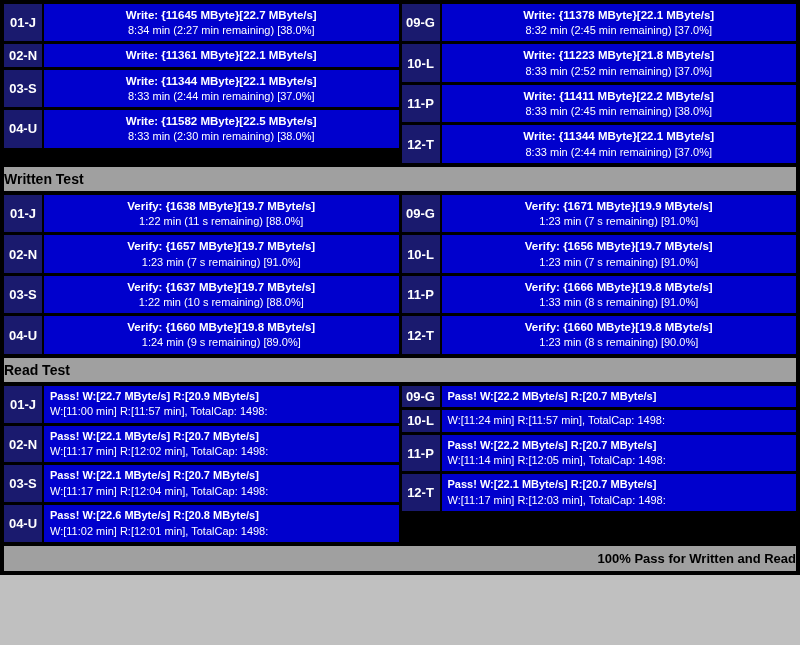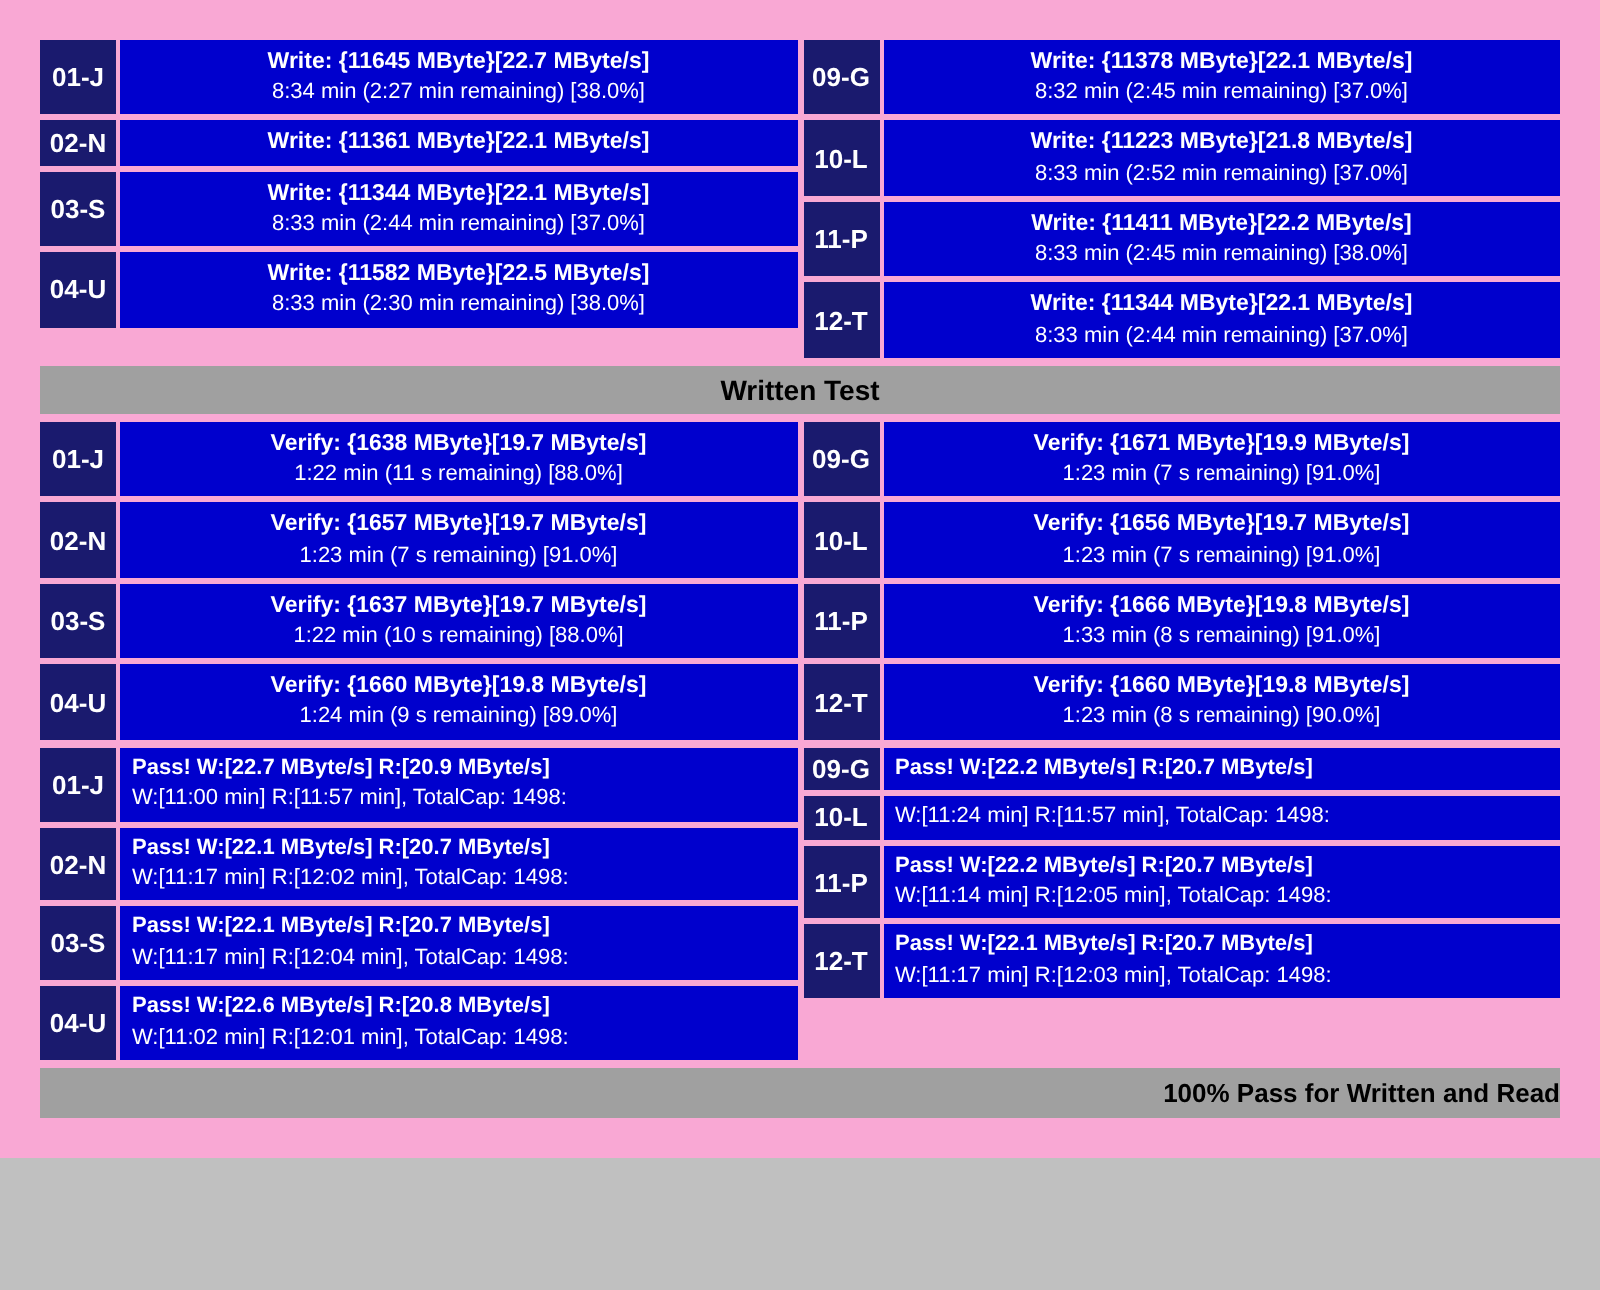--- a/index.html
+++ b/index.html
@@ -5,28 +5,28 @@
     * { box-sizing: border-box; margin: 0; padding: 0; }
     body {
       background: #c0c0c0;
       font-family: Arial, sans-serif;
       font-size: 12px;
       width: 800px;
       min-height: 645px;
     }
     .main-container {
       width: 800px;
-      background: #f9a8d4;
-      padding: 20px;
+      background: #000000;
+      padding: 4px;
     }
     .section {
       margin-bottom: 4px;
     }
     .section-header {
-      text-align: center;
+      text-align: left;
       background: #a0a0a0;
       color: #000;
       font-weight: bold;
       font-size: 14px;
       padding: 4px 0;
       margin: 4px 0;
     }
     .grid-2col {
       display: grid;
       grid-template-columns: 1fr 1fr;
@@ -210,20 +210,21 @@
           </div>
           <div class="device-row">
             <div class="device-label">12-T</div>
             <div class="device-info">
               <div class="line1">Verify: {1660 MByte}[19.8 MByte/s]</div>
               <div class="line2">1:23 min (8 s remaining)   [90.0%]</div>
             </div>
           </div>
         </div>
       </div>
+    <div class="section-header">Read Test</div>
   </div>
 
   <div class="section">
     <div class="grid-2col" id="readtest-grid">
         <div style="display: flex; flex-direction: column; gap: 3px;">
           <div class="device-row">
             <div class="device-label">01-J</div>
             <div class="pass-info">
               <div class="line1">Pass! W:[22.7 MByte/s] R:[20.9 MByte/s]</div>
               <div class="line2">W:[11:00 min] R:[11:57 min], TotalCap: 1498:</div>

